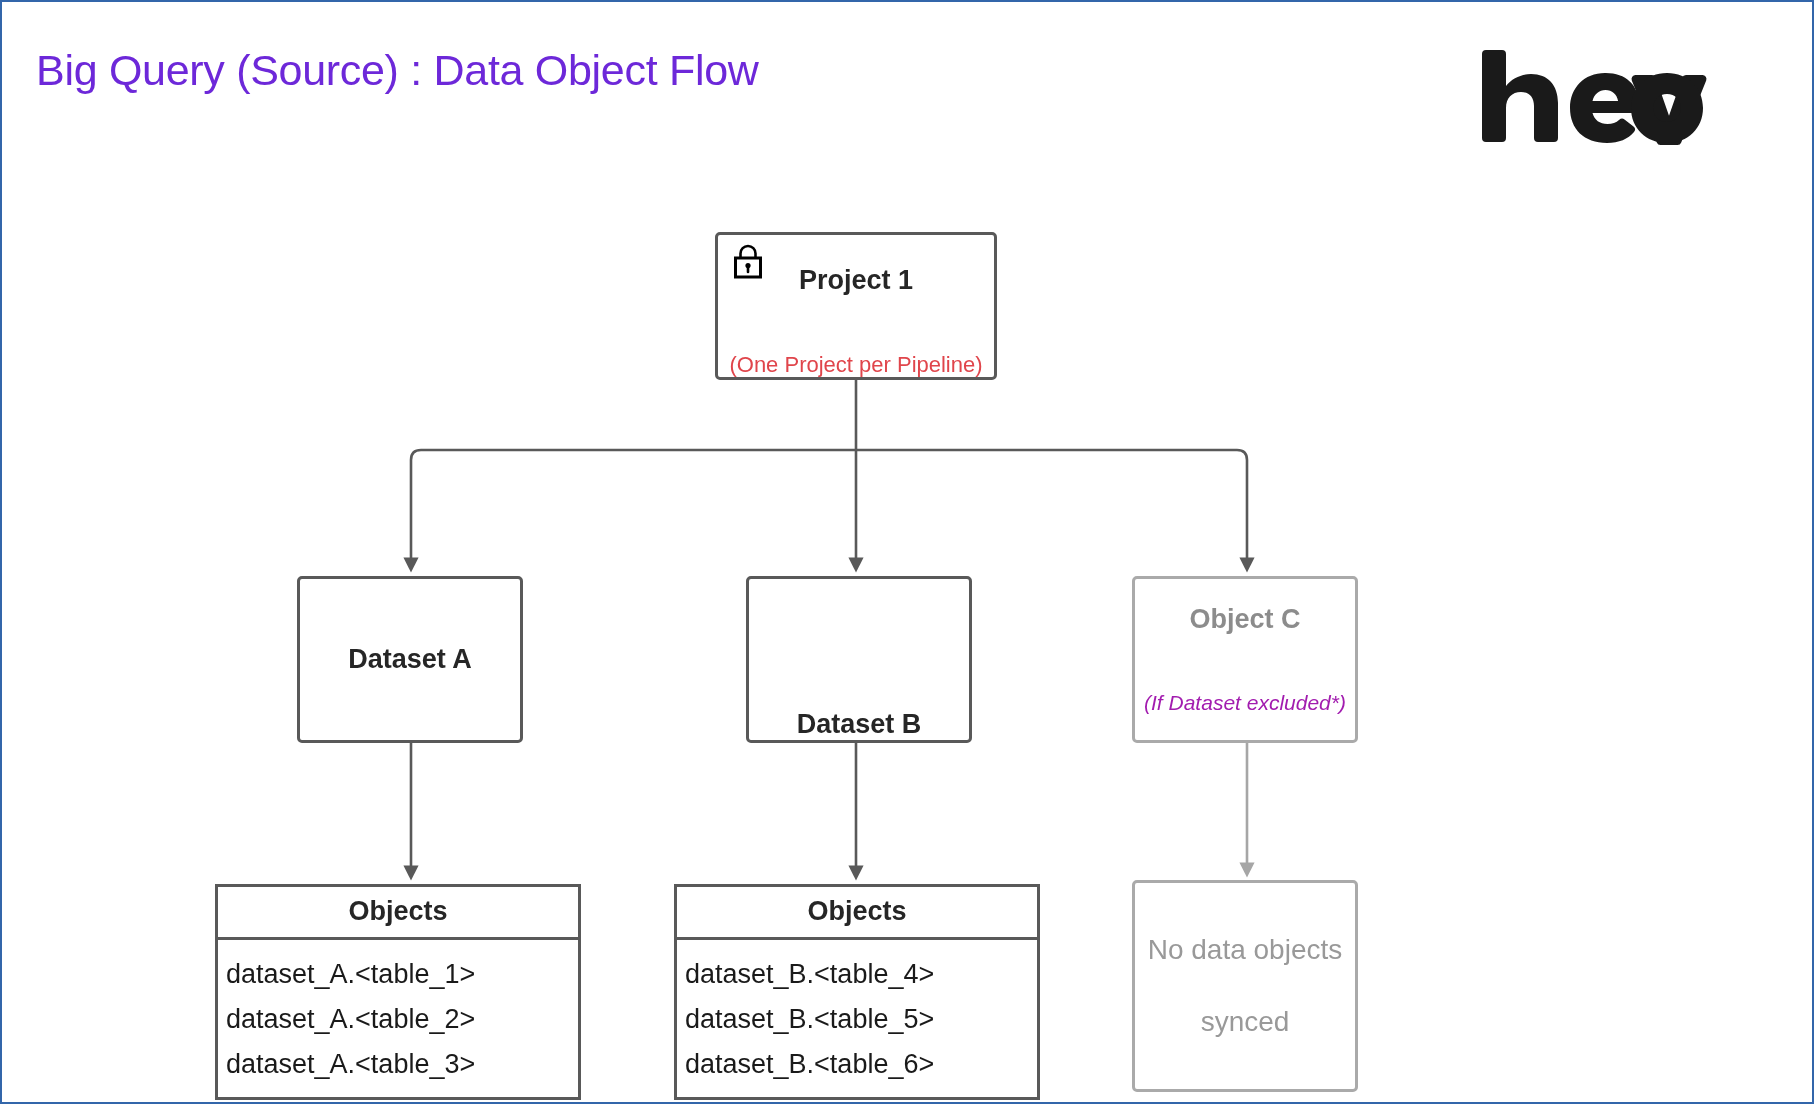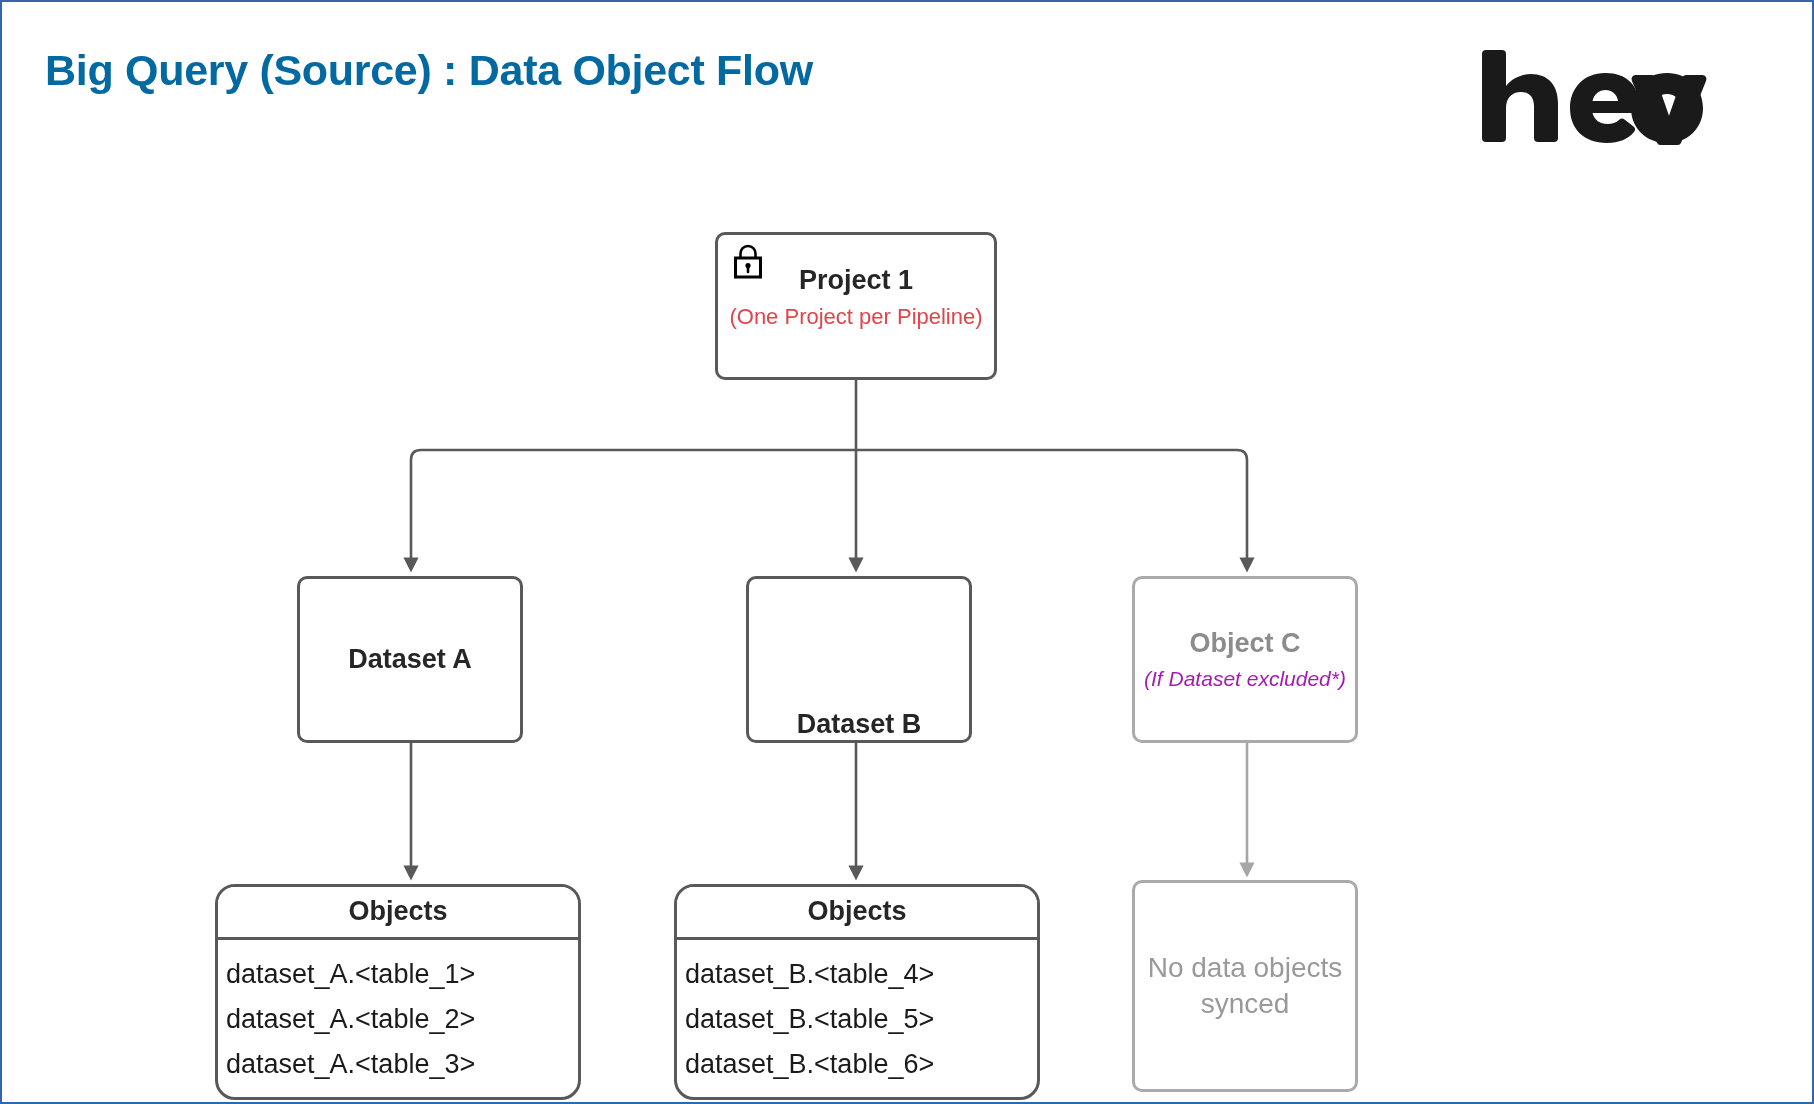--- a/index.html
+++ b/index.html
@@ -19,25 +19,25 @@
     height: 1104px;
     background: #ffffff;
     box-sizing: border-box;
     border: 2px solid #3366aa;
     overflow: hidden;
   }
 
   
   #page-title {
     position: absolute;
-    left: 43px;
+    left: 34px;
     top: 44px;
     font-size: 43px;
-    font-weight: bold;
-    color: #0369a1;
+    font-weight: normal;
+    color: #6d28d9;
     letter-spacing: -0.3px;
     white-space: nowrap;
   }
   #brand-logo {
     position: absolute;
     left: 1478px;
     top: 44px;
     width: 230px;
     height: 100px;
   }
@@ -51,44 +51,45 @@
     height: 1104px;
     pointer-events: none;
   }
 
   
   .node {
     position: absolute;
     box-sizing: border-box;
     background: #ffffff;
     border: 3px solid #595959;
-    border-radius: 10px;
+    border-radius: 5px;
     display: flex;
     flex-direction: column;
     align-items: center;
     justify-content: center;
+    gap: 36px;
   }
   .node.muted {
     border-color: #aaaaaa;
   }
   .node-title {
     font-size: 27px;
     font-weight: bold;
     color: #262626;
     text-align: center;
     line-height: 1.15;
   }
   .node.muted .node-title {
     color: #8c8c8c;
   }
   .node-sub {
     font-size: 22px;
     color: #e0454b;
     text-align: center;
-    margin-top: 8px;
+    margin-top: 20px;
     line-height: 1.15;
     white-space: nowrap;
   }
   .node-sub.grey {
     color: #a21caf;
     font-size: 21px;
     font-style: italic;
   }
   .node-plain {
     font-size: 28px;
@@ -125,21 +126,21 @@
   #dataset-c-node { left: 1130px; }
 
   
   .objects-table {
     position: absolute;
     top: 882px;
     width: 366px;
     box-sizing: border-box;
     background: #ffffff;
     border: 3px solid #595959;
-    border-radius: 20px;
+    border-radius: 0;
     overflow: hidden;
   }
   #objects-table-a { left: 213px; }
   #objects-table-b { left: 672px; }
   .objects-header {
     font-size: 27px;
     font-weight: bold;
     color: #262626;
     text-align: center;
     padding: 9px 0 10px 0;

